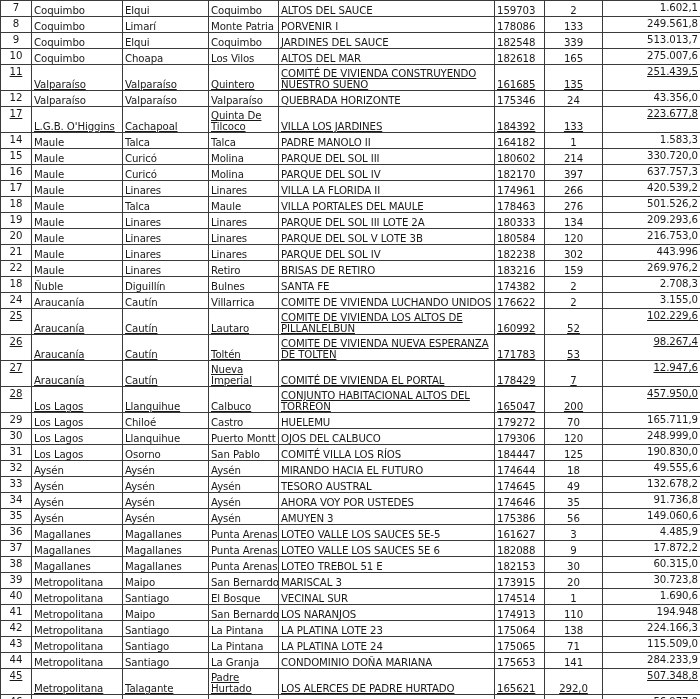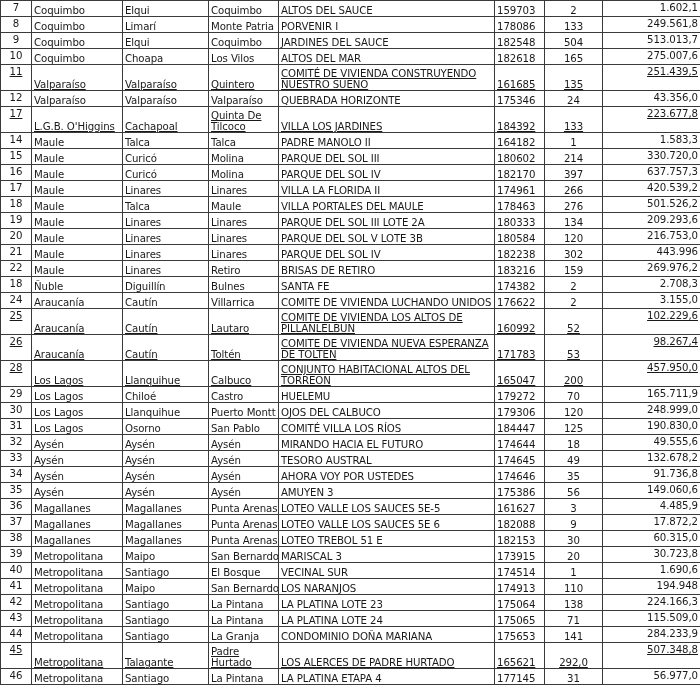--- a/index.html
+++ b/index.html
@@ -64,21 +64,21 @@
         <td class="units">133</td>
         <td class="amount">249.561,8</td>
       </tr>
       <tr class="r1">
         <td class="num">9</td>
         <td>Coquimbo</td>
         <td>Elqui</td>
         <td>Coquimbo</td>
         <td>JARDINES DEL SAUCE</td>
         <td class="code">182548</td>
-        <td class="units">504</td>
+        <td class="units">339</td>
         <td class="amount">513.013,7</td>
       </tr>
       <tr class="r1">
         <td class="num">10</td>
         <td>Coquimbo</td>
         <td>Choapa</td>
         <td>Los Vilos</td>
         <td>ALTOS DEL MAR</td>
         <td class="code">182618</td>
         <td class="units">165</td>
@@ -238,20 +238,30 @@
         <td class="num">26</td>
         <td>Araucanía</td>
         <td>Cautín</td>
         <td class="wrap">Toltén</td>
         <td class="wrap">COMITE DE VIVIENDA NUEVA ESPERANZA DE TOLTEN</td>
         <td class="code">171783</td>
         <td class="units">53</td>
         <td class="amount">98.267,4</td>
       </tr>
       <tr class="r2">
+        <td class="num">27</td>
+        <td>Araucanía</td>
+        <td>Cautín</td>
+        <td class="wrap">Nueva Imperial</td>
+        <td class="wrap">COMITÉ DE VIVIENDA EL PORTAL</td>
+        <td class="code">178429</td>
+        <td class="units">7</td>
+        <td class="amount">12.947,6</td>
+      </tr>
+      <tr class="r2">
         <td class="num">28</td>
         <td>Los Lagos</td>
         <td>Llanquihue</td>
         <td class="wrap">Calbuco</td>
         <td class="wrap">CONJUNTO HABITACIONAL ALTOS DEL TORREON</td>
         <td class="code">165047</td>
         <td class="units">200</td>
         <td class="amount">457.950,0</td>
       </tr>
       <tr class="r1">

